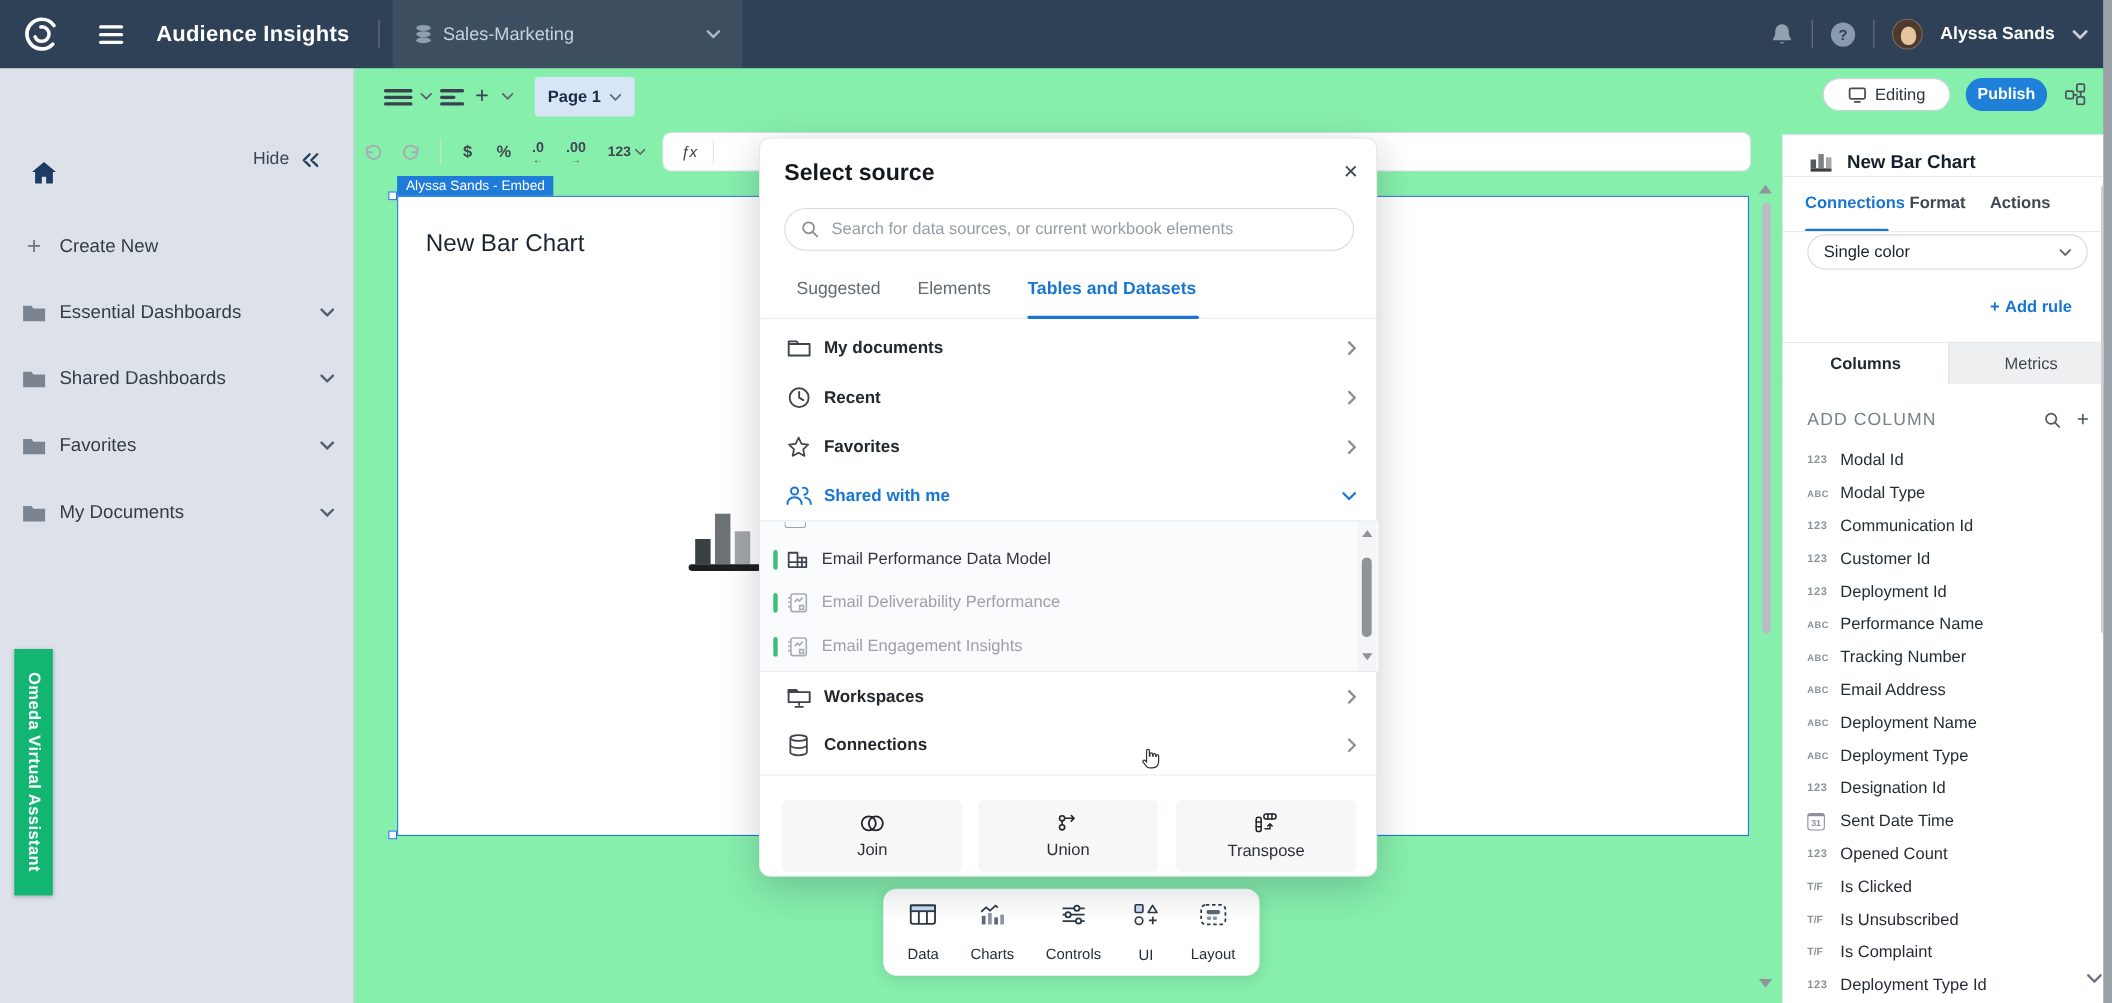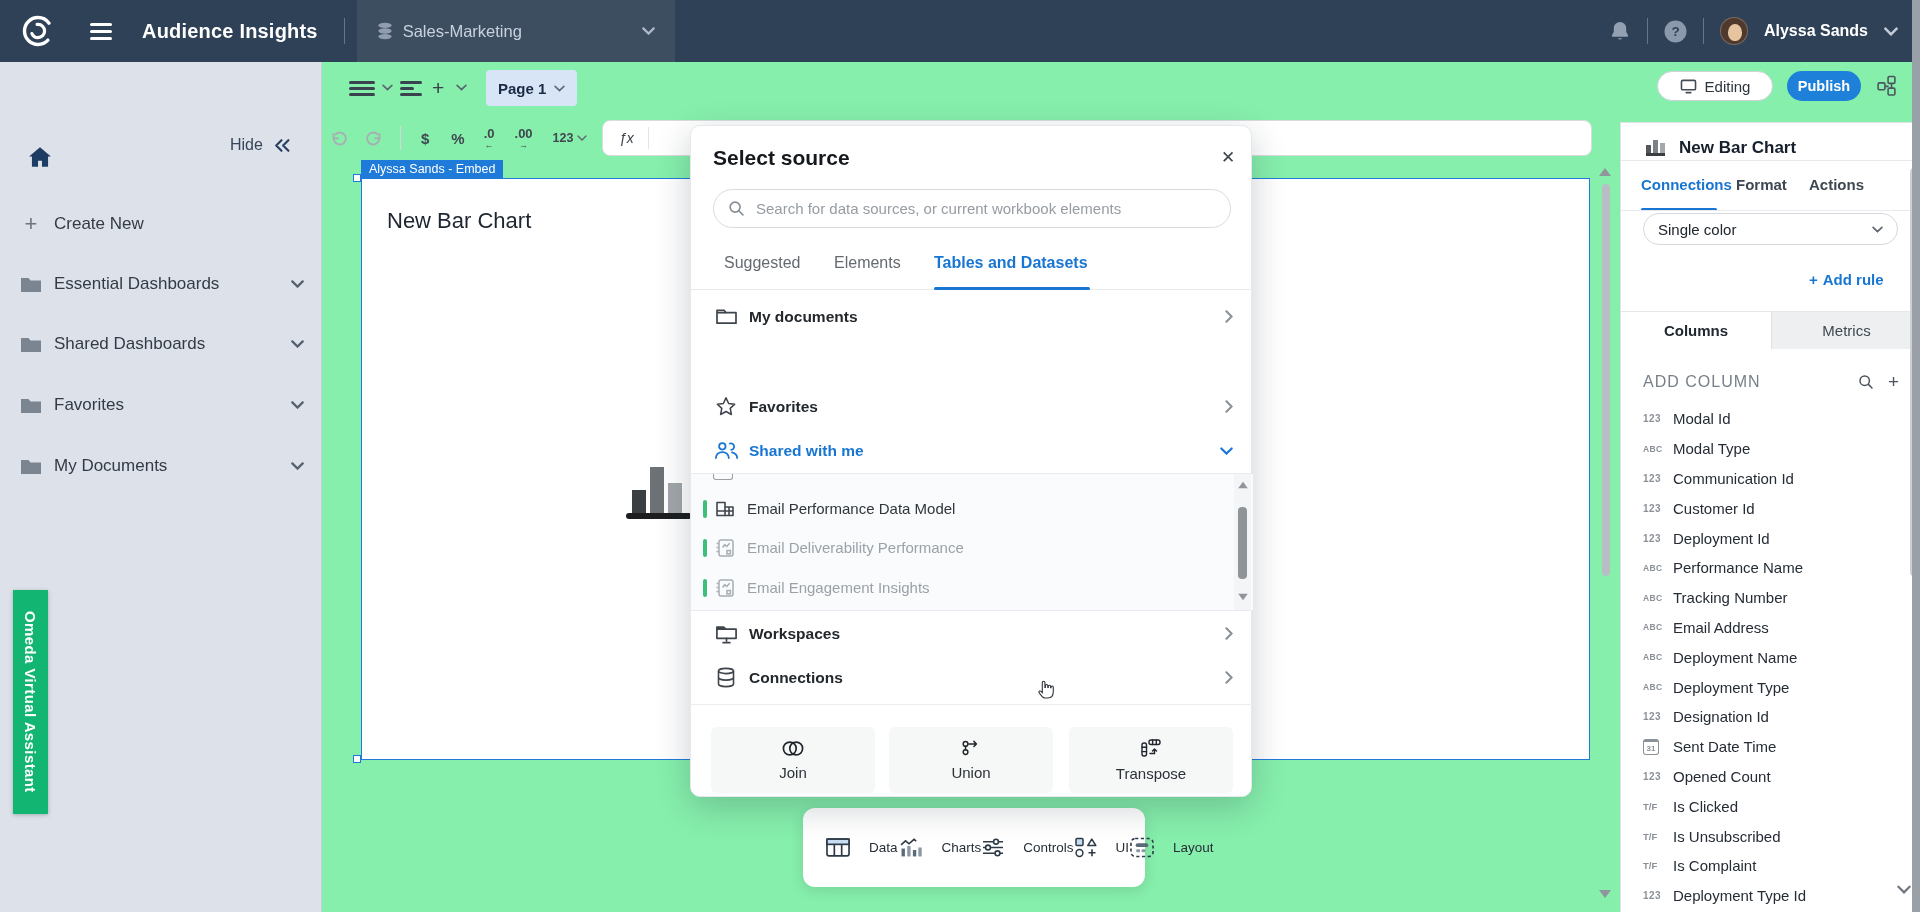--- a/index.html
+++ b/index.html
@@ -123,21 +123,21 @@
   .coltype[data-type="123"]{font-size:10px;letter-spacing:.5px;}
   .coltype[data-type="ABC"]{font-size:8.5px;letter-spacing:.4px;}
   .coltype[data-type="T/F"]{font-size:9.5px;}
   .coltype[data-type="31"]{font-size:8px;}
   .coltype[data-type="31"] .cal{display:inline-block;border:1.3px solid #8b9199;border-radius:3px;padding:2px 2.5px 1px;border-top-width:3.5px;}
   .colname{font-size:15px;color:#252c35;margin-left:6px;}
 
   
   .dock{left:803px;top:808px;width:342px;height:79px;background:#fff;border-radius:12px;box-shadow:0 3px 14px rgba(25,35,50,.14);
     display:flex;align-items:center;justify-content:space-between;padding:0 22px;z-index:15;}
-  .dock-item{display:flex;align-items:center;gap:18px;cursor:pointer;}
+  .dock-item{display:flex;flex-direction:column;align-items:center;gap:18px;cursor:pointer;}
   .dock-item .lbl{font-size:13.5px;color:#262e38;}
 
   .cursor{left:1036px;top:676px;z-index:50;pointer-events:none;}
 </style>
 </head>
 <body>
 
 <div class="screen">
 
   <div class="abs topbar">
@@ -538,20 +538,34 @@
               <path d="M2 6h9.5"></path>
             </svg>
         </span>
         <span class="lbl">My documents</span>
         <span class="chev">
           <svg width="8" height="13" viewBox="0 0 6 10">
               <path d="M1 1l4 4-4 4" fill="none" stroke="currentColor" stroke-width="1.6" stroke-linecap="round"></path>
             </svg>
         </span>
       </div>
+      <div class="m-row" style="top:213px">
+        <span class="ic">
+          <svg width="21" height="21" viewBox="0 0 22 22" fill="none" stroke="currentColor" stroke-width="1.8">
+              <circle cx="11" cy="11" r="9"></circle>
+              <path d="M11 5.5V11l4 2.3" stroke-linecap="round"></path>
+            </svg>
+        </span>
+        <span class="lbl">Recent</span>
+        <span class="chev">
+          <svg width="8" height="13" viewBox="0 0 6 10">
+              <path d="M1 1l4 4-4 4" fill="none" stroke="currentColor" stroke-width="1.6" stroke-linecap="round"></path>
+            </svg>
+        </span>
+      </div>
       <div class="m-row" style="top:258px">
         <span class="ic">
           <svg width="22" height="21" viewBox="0 0 24 23" fill="none" stroke="currentColor" stroke-width="1.7" stroke-linejoin="round">
               <path d="M12 2l2.9 6.2 6.6.8-4.9 4.6 1.3 6.6L12 17l-5.9 3.2 1.3-6.6L2.5 9l6.6-.8z"></path>
             </svg>
         </span>
         <span class="lbl">Favorites</span>
         <span class="chev">
           <svg width="8" height="13" viewBox="0 0 6 10">
               <path d="M1 1l4 4-4 4" fill="none" stroke="currentColor" stroke-width="1.6" stroke-linecap="round"></path>

